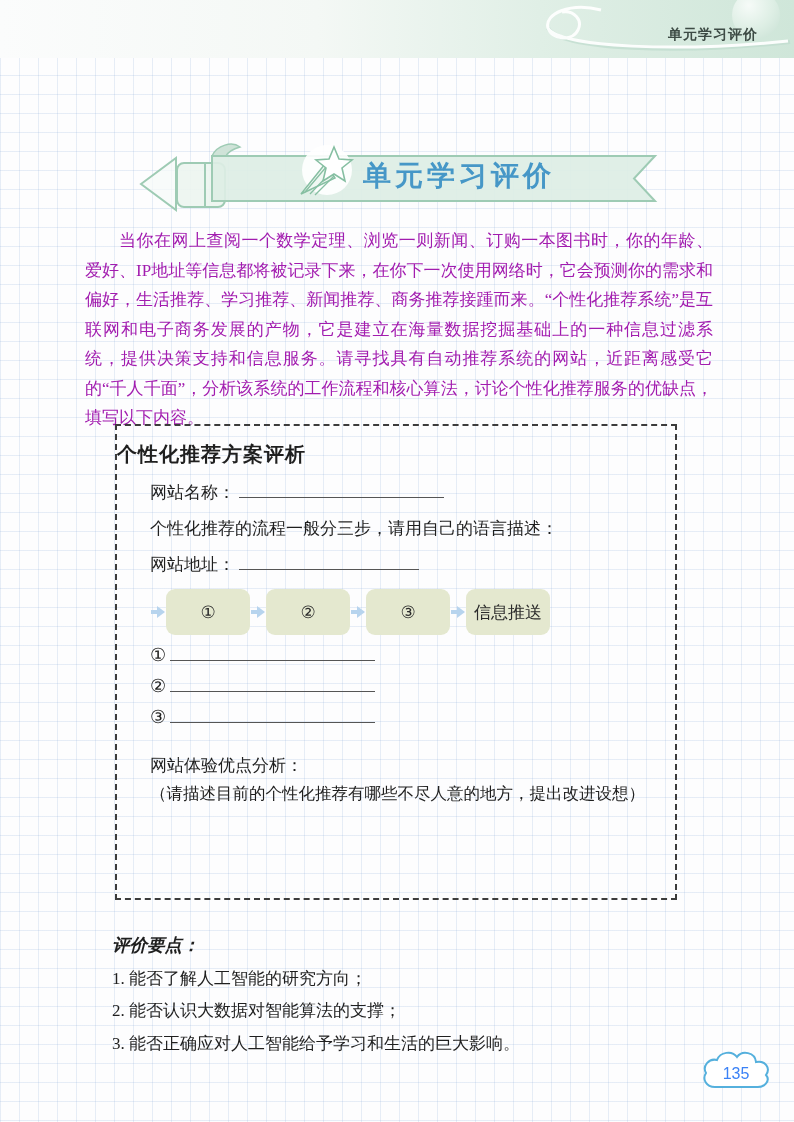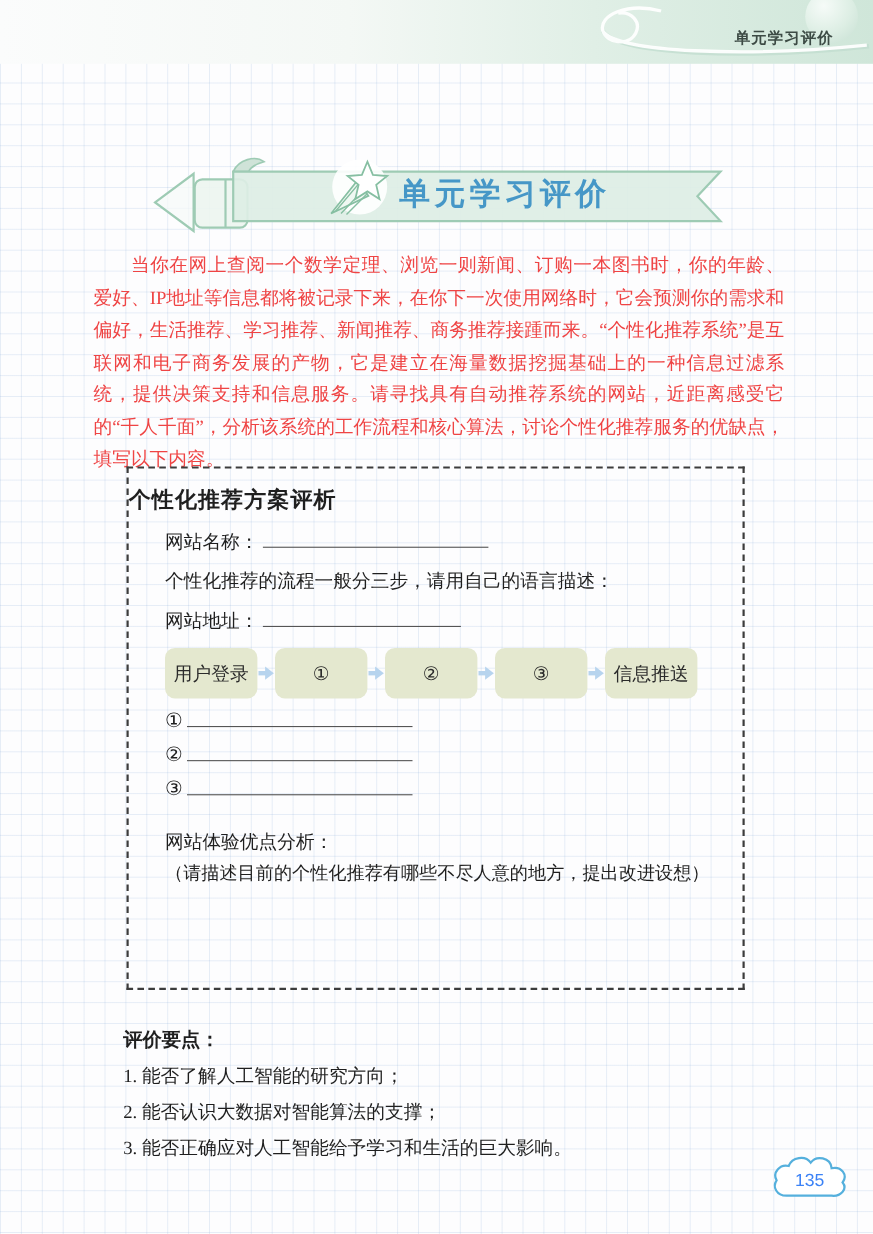--- a/index.html
+++ b/index.html
@@ -39,21 +39,21 @@
   .banner svg { position:absolute; left:0; top:0; }
   .banner-title {
     position:absolute; left:228px; top:17px;
     font-size:28px; font-weight:bold; color:#4697c7; letter-spacing:4px;
     white-space:nowrap;
   }
   
   .intro {
     position:absolute; left:85px; top:226px; width:628px;
     font-size:17px; line-height:29.5px; text-align:justify; text-indent:2em;
-    color:#ef4444;
+    color:#a21caf;
   }
   
   .form-box {
     position:absolute; left:115px; top:424px; width:562px; height:476px;
     border:2px dashed #3c3c3c;
   }
   .form-title {
     margin-top:15px; text-align:left;
     font-size:20px; font-weight:bold; letter-spacing:1px;
   }
@@ -80,21 +80,21 @@
     content:""; position:absolute; left:7px; top:0; width:0; height:0;
     border-left:8px solid #b7d4ee; border-top:6px solid transparent;
     border-bottom:6px solid transparent;
   }
   .num-row { margin:9px 0 0 33px; font-size:18px; }
   .gap-lg { margin-top:26px; }
   .gap-xl { margin-top:54px; }
   .hint-row { margin:6px 0 0 33px; font-size:16.5px; }
   
   .evaluation { position:absolute; left:112px; top:933px; width:560px; }
-  .eval-heading { font-size:17.5px; font-weight:bold; }
+  .eval-heading { font-size:17.5px; font-weight:bold;font-style:italic; }
   .eval-point { font-size:17px; margin-top:9.5px; }
   
   .page-cloud { position:absolute; left:700px; top:1049px; width:72px; height:48px; }
   .page-cloud svg { position:absolute; left:0; top:0; }
   .page-number {
     position:absolute; left:0; top:16px; width:72px; text-align:center;
     font-size:16px; color:#3b82f6;
     font-family:"Liberation Sans","DejaVu Sans",sans-serif;
   }
 </style>
@@ -139,21 +139,20 @@
     <span>网站名称：</span><span class="blank-line w-name"></span>
   </div>
 
   <div class="form-row">个性化推荐的流程一般分三步，请用自己的语言描述：</div>
 
   <div class="form-row">
     <span>网站地址：</span><span class="blank-line w-url"></span>
   </div>
 
   <div class="flow-row">
-    <div class="flow-box">用户登录</div>
     <span class="flow-arrow"></span>
     <div class="flow-box">①</div>
     <span class="flow-arrow"></span>
     <div class="flow-box">②</div>
     <span class="flow-arrow"></span>
     <div class="flow-box">③</div>
     <span class="flow-arrow"></span>
     <div class="flow-box">信息推送</div>
   </div>
 

